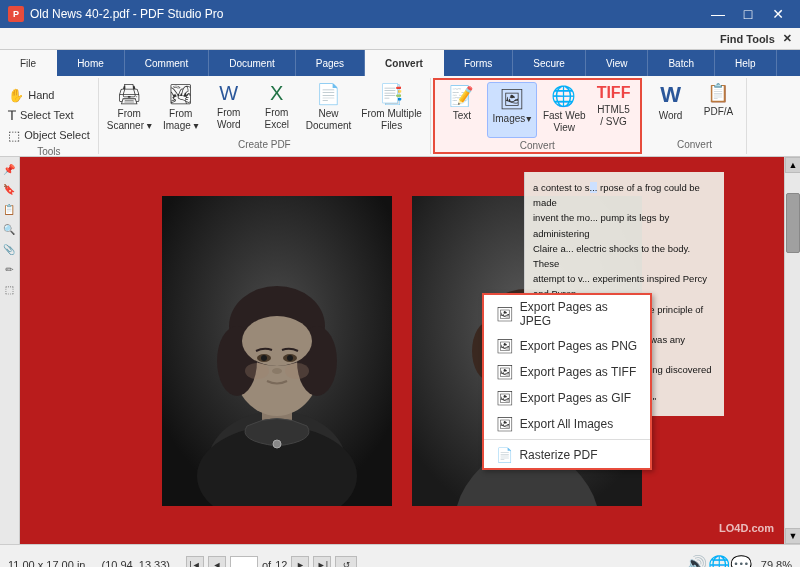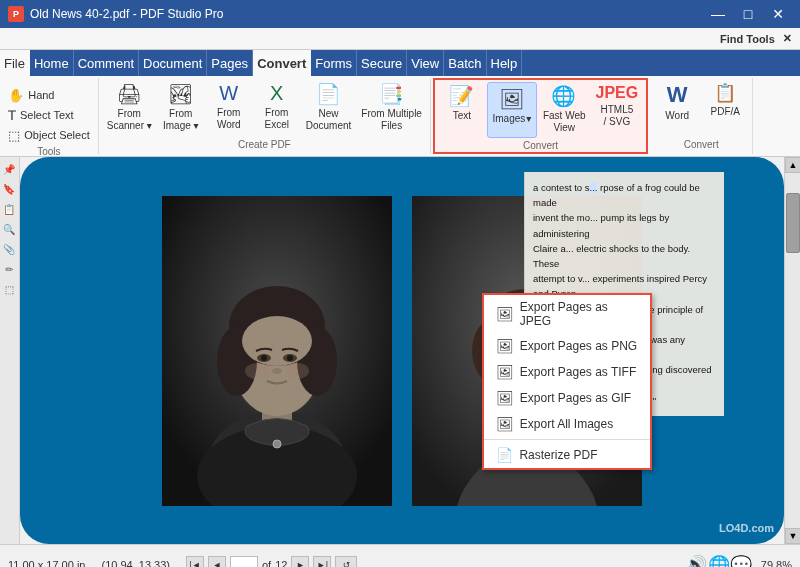--- a/index.html
+++ b/index.html
@@ -38,26 +38,26 @@
     .ribbon {
       background: #f8f8f8;
       border-bottom: 1px solid #ccc;
     }
     .ribbon-tabs {
       display: flex;
       background: #2b579a;
       height: 26px;
     }
     .ribbon-tab {
-      padding: 0 4px;
+      padding: 0 20px;
       height: 26px;
       display: flex;
       align-items: center;
       cursor: pointer;
-      font-size: 13px;
+      font-size: 10px;
       color: white;
       border-right: 1px solid rgba(255,255,255,0.2);
     }
     .ribbon-tab.active {
       background: #f8f8f8;
       color: #333;
     }
 
     .ribbon-content {
       display: flex;
@@ -142,24 +142,23 @@
       align-items: center;
       justify-content: center;
       cursor: pointer;
       font-size: 10px;
       color: #555;
     }
 
     
     .content-area {
       flex: 1;
-      background: #0369a1;
+      background: #b91c1c;
       position: relative;
       overflow: hidden;
-      border-radius: 29px;
     }
 
     
     .portrait-container {
       display: flex;
       gap: 10px;
       align-items: center;
       justify-content: center;
       width: 100%;
       height: 100%;
@@ -370,21 +369,21 @@
         </div>
         <div style="display:flex;flex-direction:column;align-items:center;cursor:pointer;border-radius:3px;min-width:50px;height:56px;font-size:10px;text-align:center;color:#333;background:#cce0ff;border:1px solid #99b8ff;padding:2px 4px;gap:2px;justify-content:flex-start;">
           <span class="icon" style="font-size:20px; margin-top:2px;">🖼</span>
           <span style="font-size:10px; display:flex; align-items:center; gap:1px;">Images <span>▾</span></span>
         </div>
         <div class="ribbon-btn-vertical" style="min-width:48px;">
           <span class="icon">🌐</span>
           <span style="font-size:10px; text-align:center; line-height:1.2;">Fast Web<br>View</span>
         </div>
         <div class="ribbon-btn-vertical" style="min-width:44px;">
-          <span class="icon" style="font-size:16px; color:#e44; font-weight:bold;">JPEG</span>
+          <span class="icon" style="font-size:16px; color:#e44; font-weight:bold;">TIFF</span>
           <span style="font-size:10px; text-align:center; line-height:1.2;">HTML5<br>/ SVG</span>
         </div>
       </div>
       <div style="font-size:10px;color:#666;text-align:center;padding-bottom:2px;">Convert</div>
     </div>
 
     <div class="small-ribbon-group">
       <div class="small-ribbon-group-items">
         <div class="ribbon-btn-vertical">
           <span class="icon" style="color:#2b579a; font-size:22px; font-weight:bold;">W</span>

